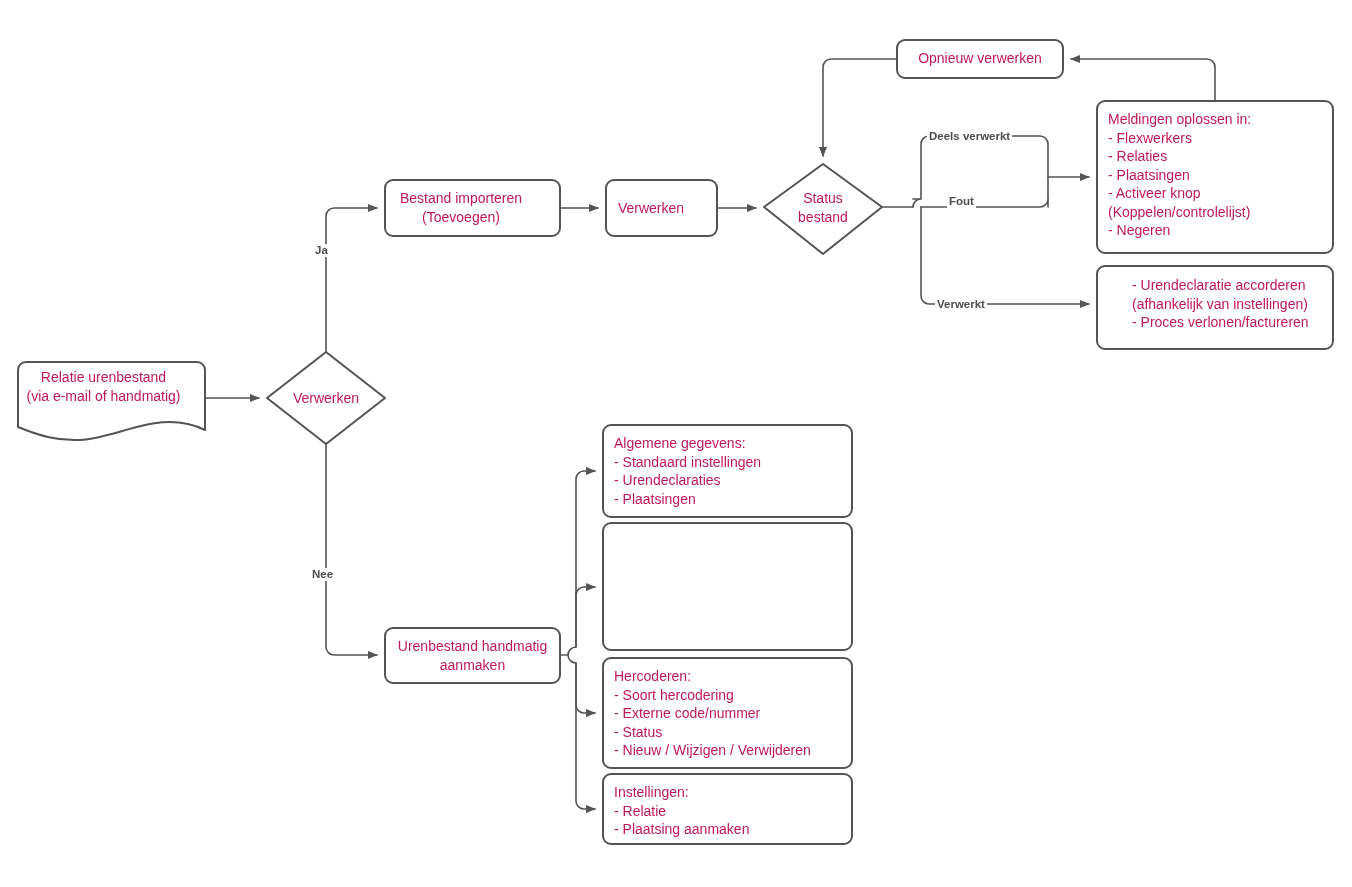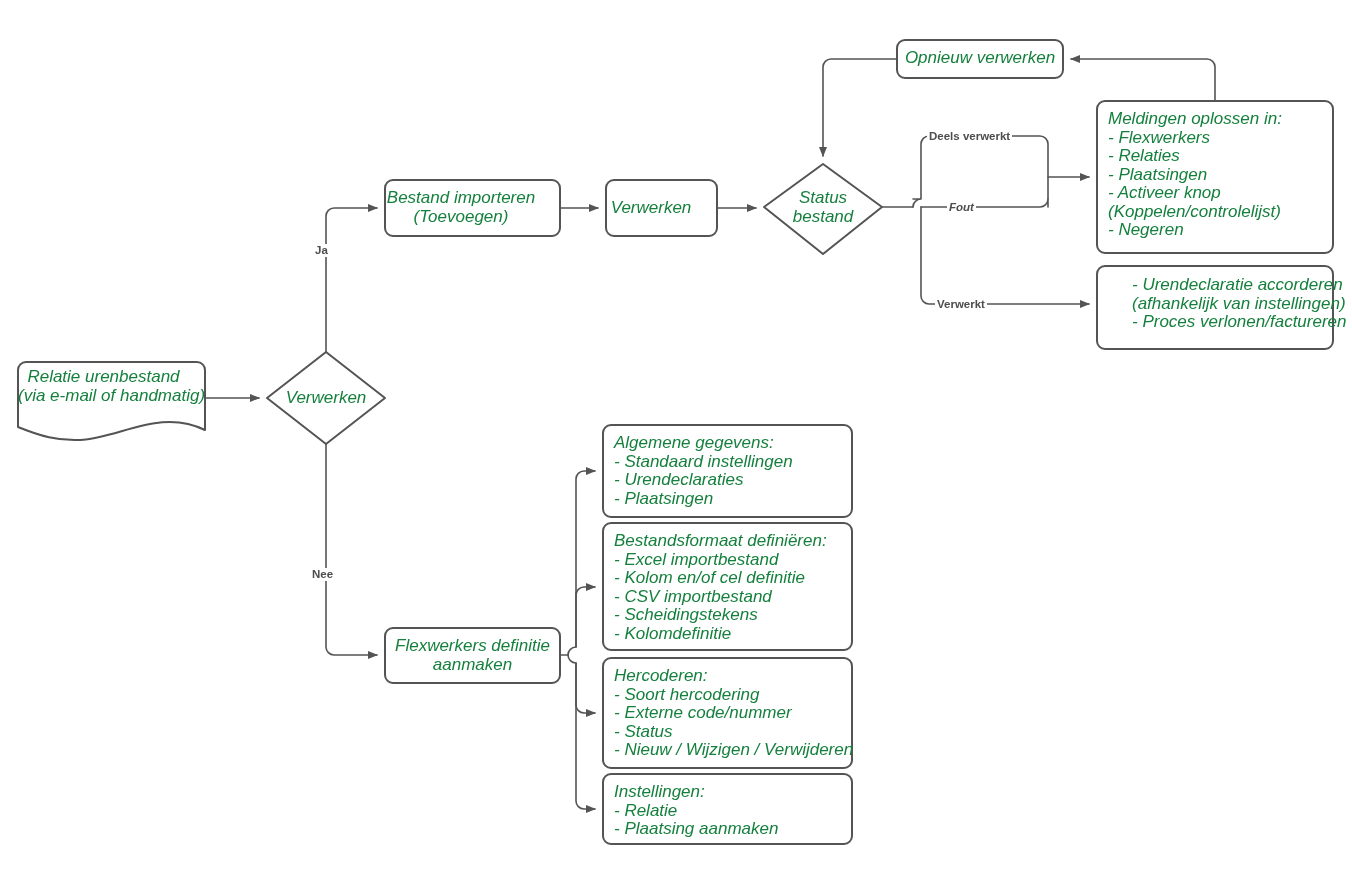--- a/index.html
+++ b/index.html
@@ -37,26 +37,25 @@
   }
   .edge {
     fill: none;
     stroke: #545454;
     stroke-width: 1.6;
     stroke-linecap: round;
     stroke-linejoin: round;
   }
   .node-text {
     position: absolute;
-    color: #15803d;
-    font-size: 17px;
+    color: #be185d;
+    font-size: 14px;
     line-height: 18.5px;
     white-space: pre;
     pointer-events: none;
-    font-style: italic;
   }
   .node-text.center {
     text-align: center;
   }
   .node-text.left {
     text-align: left;
   }
   .edge-label {
     position: absolute;
     color: #4d4d4d;
@@ -153,33 +152,32 @@
   <div class="node-text center" style="left:606px; top:199px; width:90px;"><span>Verwerken</span></div>
 
   <div class="node-text center" style="left:764px; top:189px; width:118px;"><span>Status</span><br><span>bestand</span></div>
 
   <div class="node-text center" style="left:897px; top:49px; width:166px;"><span>Opnieuw verwerken</span></div>
 
   <div class="node-text left" style="left:1108px; top:110px; width:220px;"><span>Meldingen oplossen in:</span><br><span>- Flexwerkers</span><br><span>- Relaties</span><br><span>- Plaatsingen</span><br><span>- Activeer knop</span><br><span>(Koppelen/controlelijst)</span><br><span>- Negeren</span></div>
 
   <div class="node-text left" style="left:1108px; top:276px; width:225px;margin-left:24px;"><span>- Urendeclaratie accorderen</span><br><span>(afhankelijk van instellingen)</span><br><span>- Proces verlonen/factureren</span></div>
 
-  <div class="node-text center" style="left:385px; top:637px; width:175px;"><span>Flexwerkers definitie</span><br><span>aanmaken</span></div>
+  <div class="node-text center" style="left:385px; top:637px; width:175px;"><span>Urenbestand handmatig</span><br><span>aanmaken</span></div>
 
   <div class="node-text left" style="left:614px; top:434px; width:232px;"><span>Algemene gegevens:</span><br><span>- Standaard instellingen</span><br><span>- Urendeclaraties</span><br><span>- Plaatsingen</span></div>
 
-  <div class="node-text left" style="left:614px; top:532px; width:232px;"><span>Bestandsformaat definiëren:</span><br><span>- Excel importbestand</span><br><span>- Kolom en/of cel definitie</span><br><span>- CSV importbestand</span><br><span>- Scheidingstekens</span><br><span>- Kolomdefinitie</span></div>
 
   <div class="node-text left" style="left:614px; top:667px; width:238px;"><span>Hercoderen:</span><br><span>- Soort hercodering</span><br><span>- Externe code/nummer</span><br><span>- Status</span><br><span>- Nieuw / Wijzigen / Verwijderen</span></div>
 
   <div class="node-text left" style="left:614px; top:783px; width:232px;"><span>Instellingen:</span><br><span>- Relatie</span><br><span>- Plaatsing aanmaken</span></div>
 
   <div class="edge-label" style="left:313px; top:244px;">Ja</div>
 
   <div class="edge-label" style="left:310px; top:568px;">Nee</div>
 
   <div class="edge-label" style="left:927px; top:130px;">Deels verwerkt</div>
 
-  <div class="edge-label" style="left:947px; top:201px;font-style:italic;">Fout</div>
+  <div class="edge-label" style="left:947px; top:195px;">Fout</div>
 
   <div class="edge-label" style="left:935px; top:298px;">Verwerkt</div>
 
 </div>
 
 </body></html>

